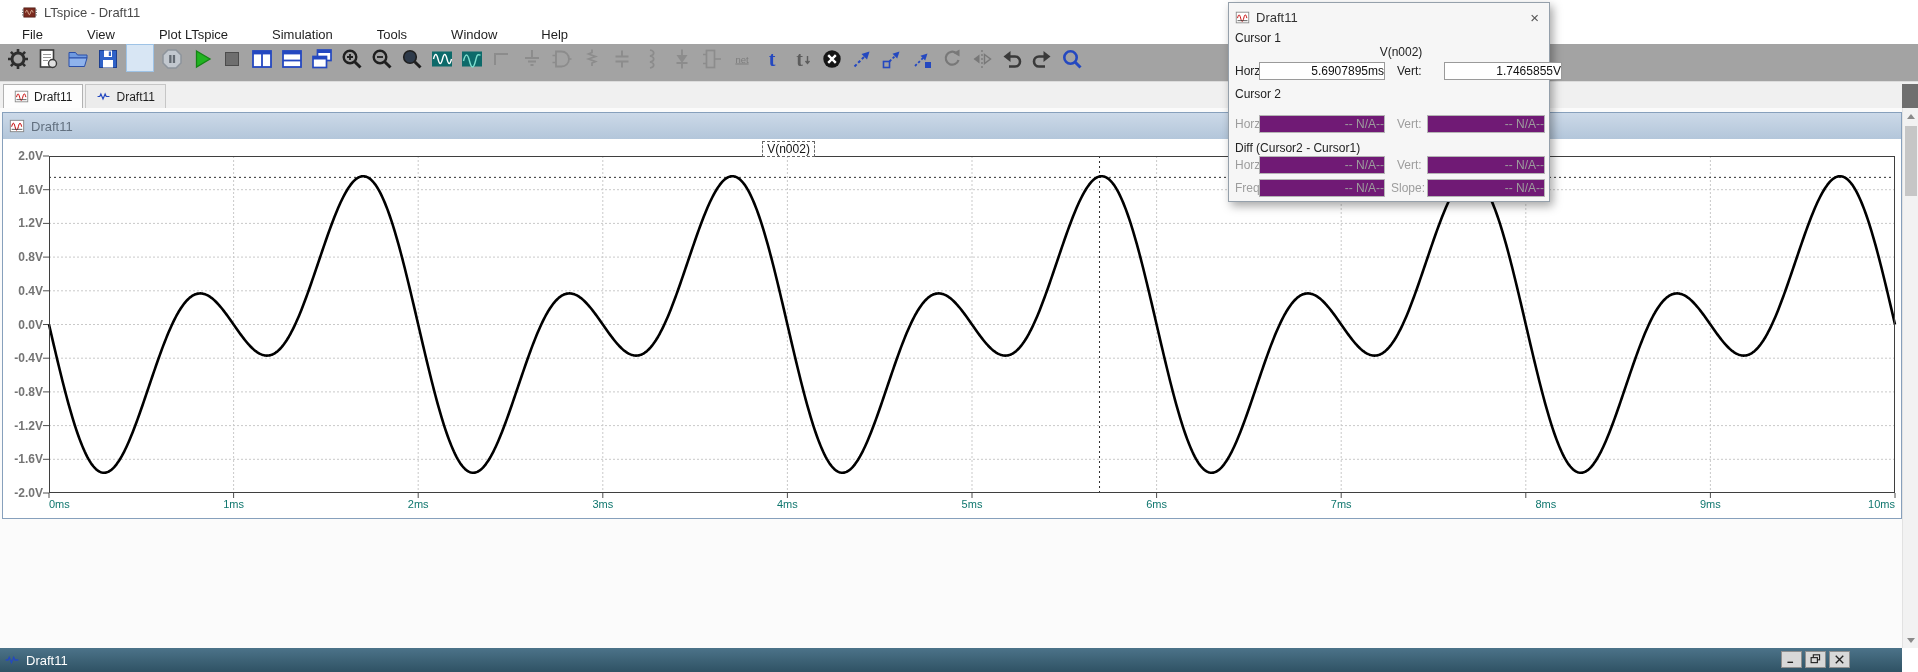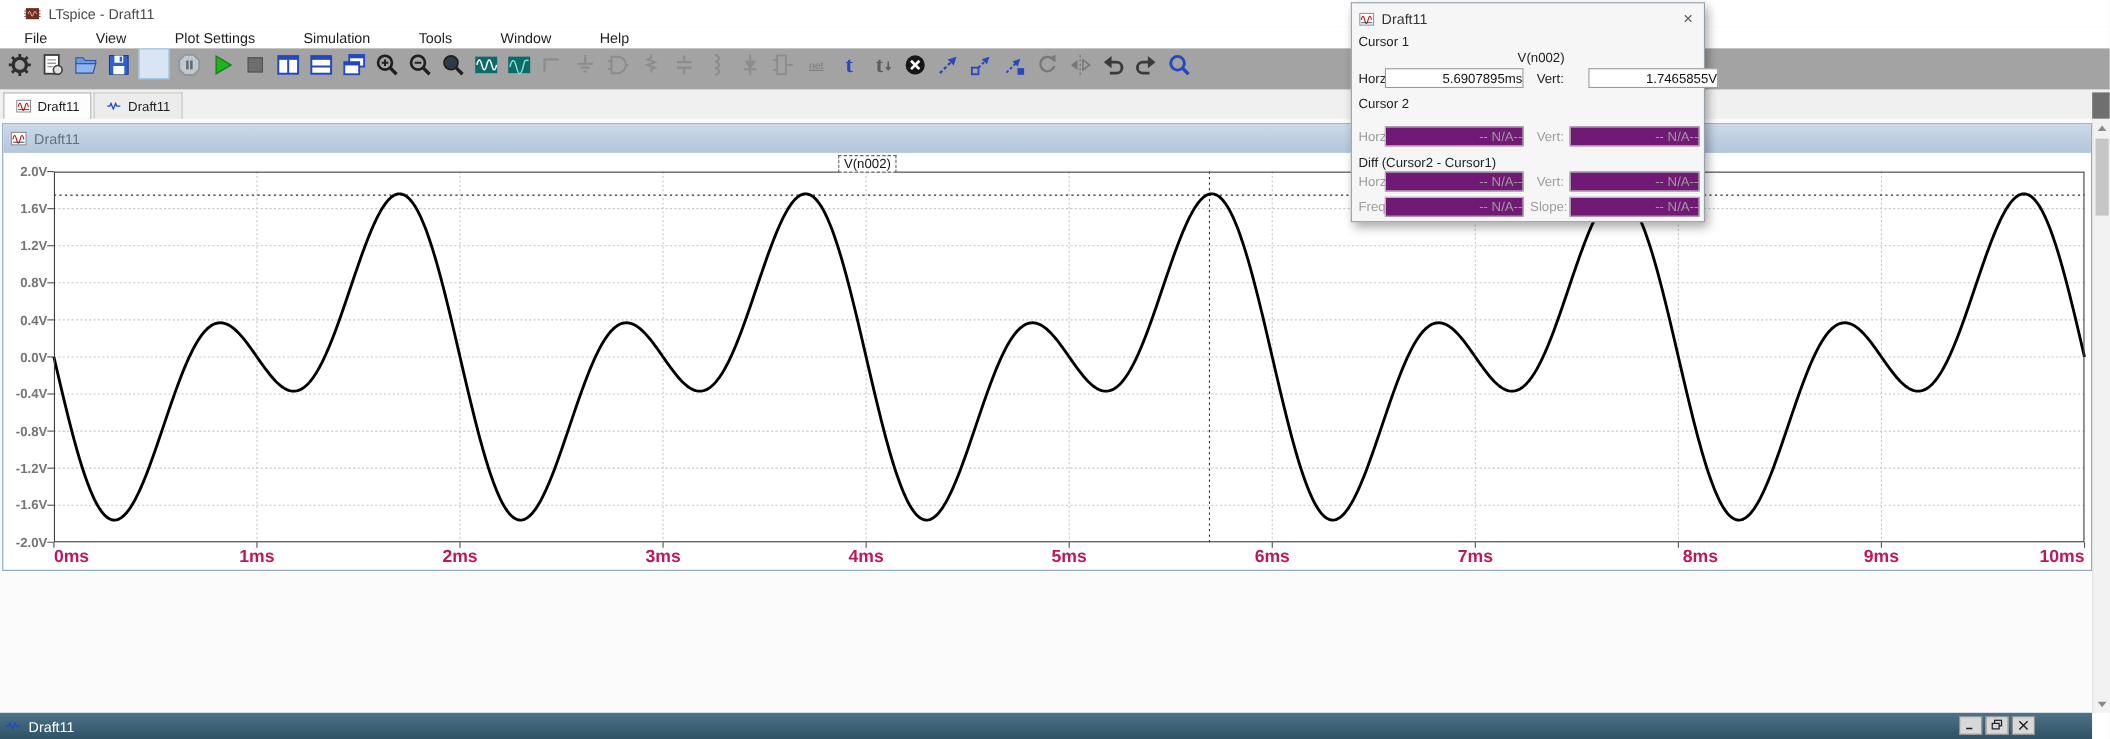--- a/index.html
+++ b/index.html
@@ -26,21 +26,21 @@
     border:1px solid #87a0bc;box-sizing:content-box;}
   .wtitle{height:26px;background:linear-gradient(#ccd9e8,#b3c6da);display:flex;align-items:center;
     gap:6px;padding-left:6px;font-size:13px;color:#62707f;}
   #tracelabel{position:absolute;left:40%;top:28px;font-size:12px;color:#141414;background:#fff;
     border:1px dashed #666;padding:0 4px;line-height:14px;z-index:3;}
   #plotwrap{position:absolute;left:46px;top:43px;width:1846px;height:337px;}
   .grid{stroke:#c9c9c9;stroke-width:1;stroke-dasharray:2 2;}
   .tick{stroke:#4f4f4f;stroke-width:1;}
   .cursor{stroke:#2d2d2d;stroke-width:1;stroke-dasharray:2 3;}
   .ylab{position:absolute;left:0;width:40px;text-align:right;font-size:12px;font-weight:bold;color:#747474;}
-  .xlab{position:absolute;top:385px;transform:translateX(-50%);font-size:16px;font-weight:bold;color:#be185d;}
+  .xlab{position:absolute;top:385px;transform:translateX(-50%);font-size:11px;font-weight:normal;color:#0f766e;}
   
   #cursorpanel{position:absolute;left:1228px;top:2px;width:320px;height:198px;background:#f6f6f6;
     border:1px solid #95a0ab;box-shadow:3px 4px 9px rgba(0,0,0,.35);font-size:12px;color:#222;z-index:20;}
   .cp-title{height:22px;display:flex;align-items:center;gap:6px;padding:3px 6px 0 6px;font-size:13px;color:#333;}
   .cp-close{margin-left:auto;color:#555;font-size:15px;line-height:15px;padding:0 4px;cursor:default;}
   .cp-sec{position:absolute;left:6px;font-size:12px;color:#222;}
   .cp-trace{position:absolute;top:42px;left:30px;width:284px;text-align:center;font-size:12px;color:#222;}
   .cp-lbl{position:absolute;font-size:12px;color:#222;}
   .gray{color:#9d9d9d;}
   .cp-field{position:absolute;height:16px;line-height:16px;background:#ffffff;border:1px solid #9a9a9a;
@@ -74,21 +74,21 @@
         <path d="M1.5 8.5H4M1.5 12H4M1.5 15.5H4M20 8.5h2.5M20 12h2.5M20 15.5h2.5" stroke="#666" stroke-width="1.4"></path>
         <path d="M6.5 12c1.2-4 2.3-4 3.5 0s2.3 4 3.5 0 2.3-4 3.5 0" fill="none" stroke="#f0d0b0" stroke-width="1.2"></path>
       </svg>
     </span>
   <span>LTspice - Draft11</span>
 </div>
 
 <div id="menubar">
     <span class="menu-item">File</span>
     <span class="menu-item">View</span>
-    <span class="menu-item">Plot Settings</span>
+    <span class="menu-item">Plot LTspice</span>
     <span class="menu-item">Simulation</span>
     <span class="menu-item">Tools</span>
     <span class="menu-item">Window</span>
     <span class="menu-item">Help</span>
   </div>
 <div id="toolbar">
     <div class="tb">
       <svg width="24" height="24" viewBox="0 0 24 24" xmlns="http://www.w3.org/2000/svg">
         <circle cx="12" cy="12" r="6" fill="none" stroke="#2e2e2e" stroke-width="3"></circle>
         <path d="M12 2v4M12 18v4M2 12h4M18 12h4M4.9 4.9l2.9 2.9M16.2 16.2l2.9 2.9M19.1 4.9l-2.9 2.9M7.8 16.2l-2.9 2.9" stroke="#2e2e2e" stroke-width="2.6"></path>

